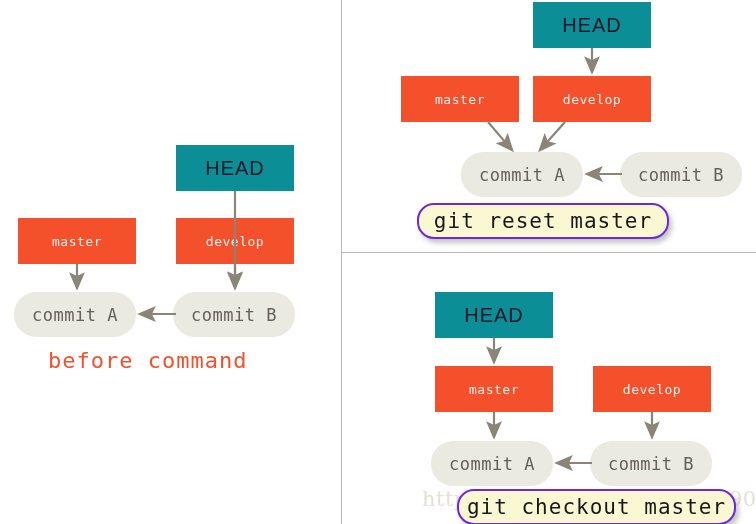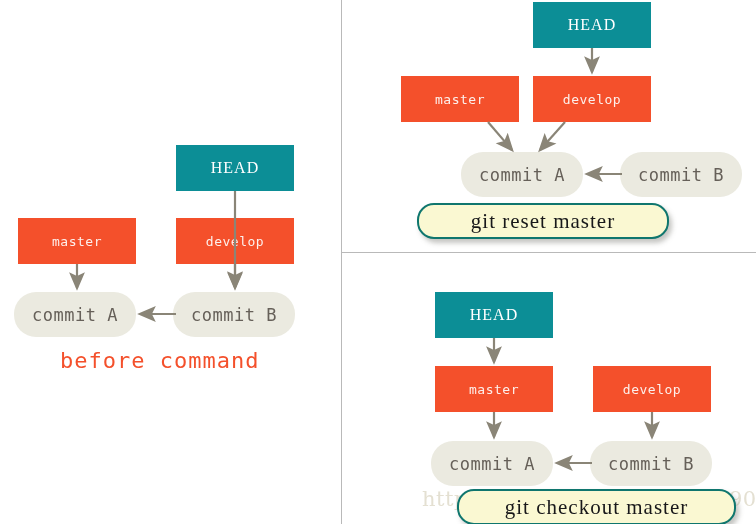--- a/index.html
+++ b/index.html
@@ -17,23 +17,23 @@
   
   .node{
     position:absolute;
     display:flex;align-items:center;justify-content:center;
     box-sizing:border-box;
     text-align:center;
     letter-spacing:0.5px;
     white-space:nowrap;
   }
   .node-head{
-    background:#0c8e96;color:#ffffff;
-    font-size:16px;
-    font-family:Liberation Serif, serif;
+    background:#0c8e96;color:#0f172a;
+    font-size:20px;
+    font-family:Liberation Sans, sans-serif;
     letter-spacing:1px;
   }
   .node-branch{
     background:#f4502b;color:#fdf0ec;
     font-size:13px;
   }
   .node-commit{
     background:#ebeae0;color:#666059;
     border-radius:22px;
     font-size:17px;
@@ -49,29 +49,28 @@
     font-size:22px;
     letter-spacing:1px;
     white-space:nowrap;
   }
 
   
   .callout{
     position:absolute;
     box-sizing:border-box;
     background:#faf8d2;
-    border:2px solid #0f766e;
+    border:2px solid #6d28d9;
     border-radius:17px;
     display:flex;align-items:center;justify-content:center;
     color:#18181a;
     font-size:21px;
     letter-spacing:1px;
     white-space:nowrap;
     box-shadow:3px 4px 5px rgba(90,90,80,0.35);
-    font-family:Liberation Serif, serif;
   }
 
   
   .watermark{
     position:absolute;
     color:#e4e0d2;
     font-family:"DejaVu Serif","Liberation Serif",serif;
     font-size:21px;
     letter-spacing:0.5px;
     white-space:nowrap;
@@ -91,21 +90,21 @@
   <div class="node node-head" style="left:176px;top:145px;width:118px;height:46px;">HEAD</div>
 
   <div class="node node-branch" style="left:18px;top:218px;width:118px;height:46px;">master</div>
 
   <div class="node node-branch" style="left:176px;top:218px;width:118px;height:46px;">develop</div>
 
   <div class="node node-commit" style="left:14px;top:292px;width:122px;height:45px;">commit A</div>
 
   <div class="node node-commit" style="left:173px;top:292px;width:122px;height:45px;">commit B</div>
 
-  <div class="caption" style="left:60px;top:348px;">before command</div>
+  <div class="caption" style="left:48px;top:348px;">before command</div>
 
   <div class="node node-head" style="left:533px;top:2px;width:118px;height:46px;">HEAD</div>
 
   <div class="node node-branch" style="left:401px;top:76px;width:118px;height:46px;">master</div>
 
   <div class="node node-branch" style="left:533px;top:76px;width:118px;height:46px;">develop</div>
 
   <div class="node node-commit" style="left:461px;top:152px;width:122px;height:45px;">commit A</div>
 
   <div class="node node-commit" style="left:620px;top:152px;width:122px;height:45px;">commit B</div>

